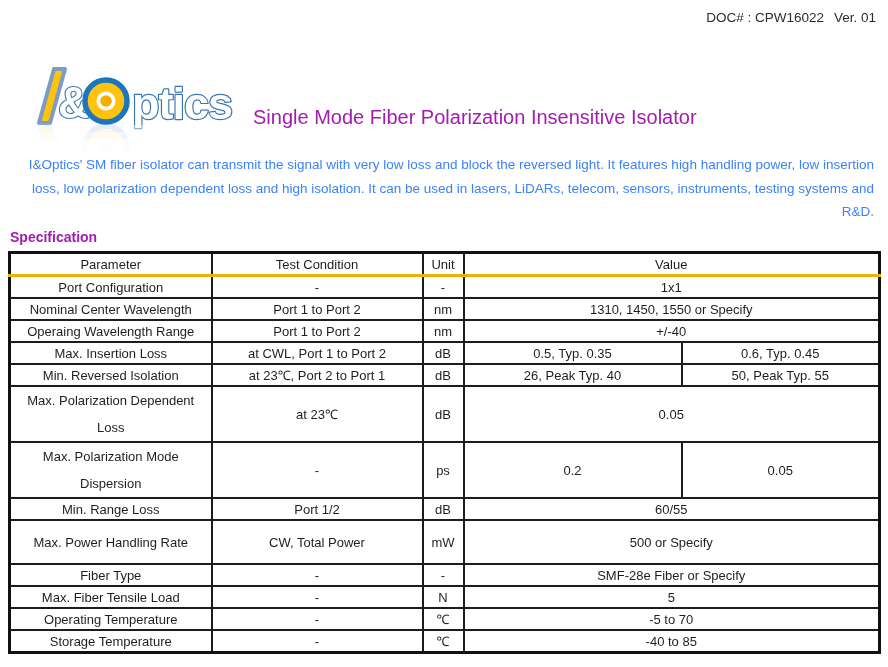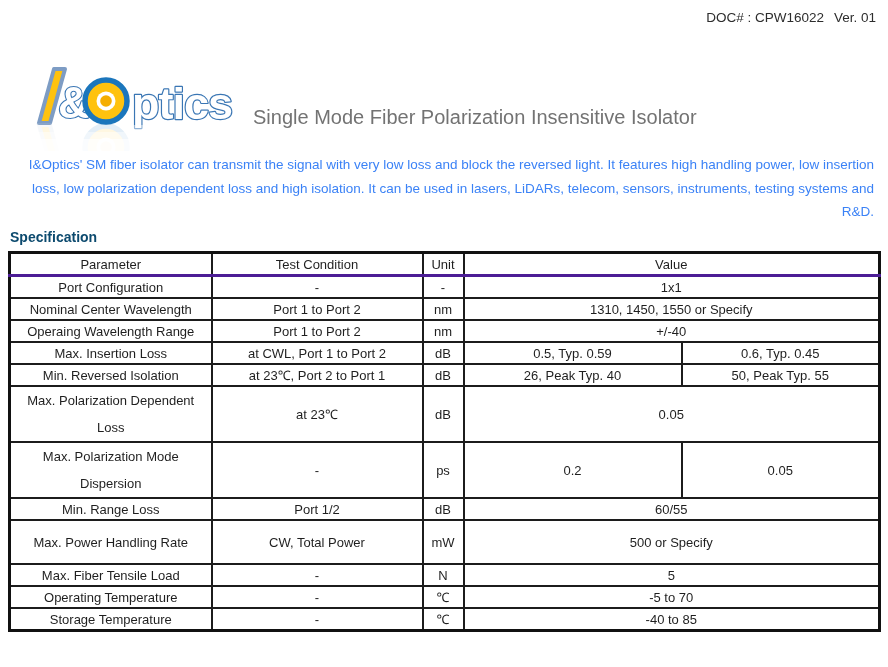--- a/index.html
+++ b/index.html
@@ -4,30 +4,30 @@
 <style>
   html,body{margin:0;padding:0;background:#fff;}
   body{font-family:"Liberation Sans",sans-serif;color:#333;}
   .page{position:relative;width:888px;height:667px;background:#ffffff;overflow:hidden;}
 
   .doc-line{position:absolute;top:10px;right:12px;font-size:13.5px;color:#2d2d2d;white-space:nowrap;}
   .doc-line .ver{margin-left:10px;}
 
   .logo{position:absolute;top:56px;left:6px;}
 
-  .title{position:absolute;top:106px;left:253px;font-size:20px;color:#737373;white-space:nowrap;text-align:center;}
+  .title{position:absolute;top:106px;left:253px;font-size:20px;color:#a21caf;white-space:nowrap;text-align:center;}
 
   .desc{position:absolute;top:153px;left:10px;width:864px;font-size:13.5px;line-height:23.5px;color:#3b82f6;text-align:right;}
 
-  .spec-h{position:absolute;top:229px;left:10px;font-size:14px;font-weight:bold;color:#0c4a6e;}
+  .spec-h{position:absolute;top:229px;left:10px;font-size:14px;font-weight:bold;color:#a21caf;}
 
   table.spec{position:absolute;top:251px;left:8px;width:870px;border-collapse:collapse;table-layout:fixed;
              font-size:13px;color:#1f1f1f;background:#fff;border:3px solid #111;}
   table.spec th,table.spec td{border:2px solid #1c1c1c;padding:0 4px;text-align:center;font-weight:normal;height:20px;overflow:hidden;}
-  table.spec thead th{border-bottom:3px solid #4c1d95;}
+  table.spec thead th{border-bottom:3px solid #eab308;}
   td.param{text-align:left;padding-left:3px;}
   tr.tall td{height:42px;}
   tr.tall td.param{line-height:27px;margin-top:33px;}
 </style>
 </head>
 <body>
 
 <div class="page">
 
   <div class="doc-line">
@@ -99,21 +99,21 @@
       <tr>
         <td class="param">Operaing Wavelength Range</td>
         <td>Port 1 to Port 2</td>
         <td>nm</td>
         <td colspan="2">+/-40</td>
       </tr>
       <tr>
         <td class="param">Max. Insertion Loss</td>
         <td>at CWL, Port 1 to Port 2</td>
         <td>dB</td>
-        <td>0.5, Typ. 0.59</td>
+        <td>0.5, Typ. 0.35</td>
         <td>0.6, Typ. 0.45</td>
       </tr>
       <tr>
         <td class="param">Min. Reversed Isolation</td>
         <td>at 23℃, Port 2 to Port 1</td>
         <td>dB</td>
         <td>26, Peak Typ. 40</td>
         <td>50, Peak Typ. 55</td>
       </tr>
       <tr class="tall">
@@ -135,20 +135,26 @@
         <td>dB</td>
         <td colspan="2">60/55</td>
       </tr>
       <tr class="tall">
         <td class="param">Max. Power Handling Rate</td>
         <td>CW, Total Power</td>
         <td>mW</td>
         <td colspan="2">500 or Specify</td>
       </tr>
       <tr>
+        <td class="param">Fiber Type</td>
+        <td>-</td>
+        <td>-</td>
+        <td colspan="2">SMF-28e Fiber or Specify</td>
+      </tr>
+      <tr>
         <td class="param">Max. Fiber Tensile Load</td>
         <td>-</td>
         <td>N</td>
         <td colspan="2">5</td>
       </tr>
       <tr>
         <td class="param">Operating Temperature</td>
         <td>-</td>
         <td>℃</td>
         <td colspan="2">-5 to 70</td>

